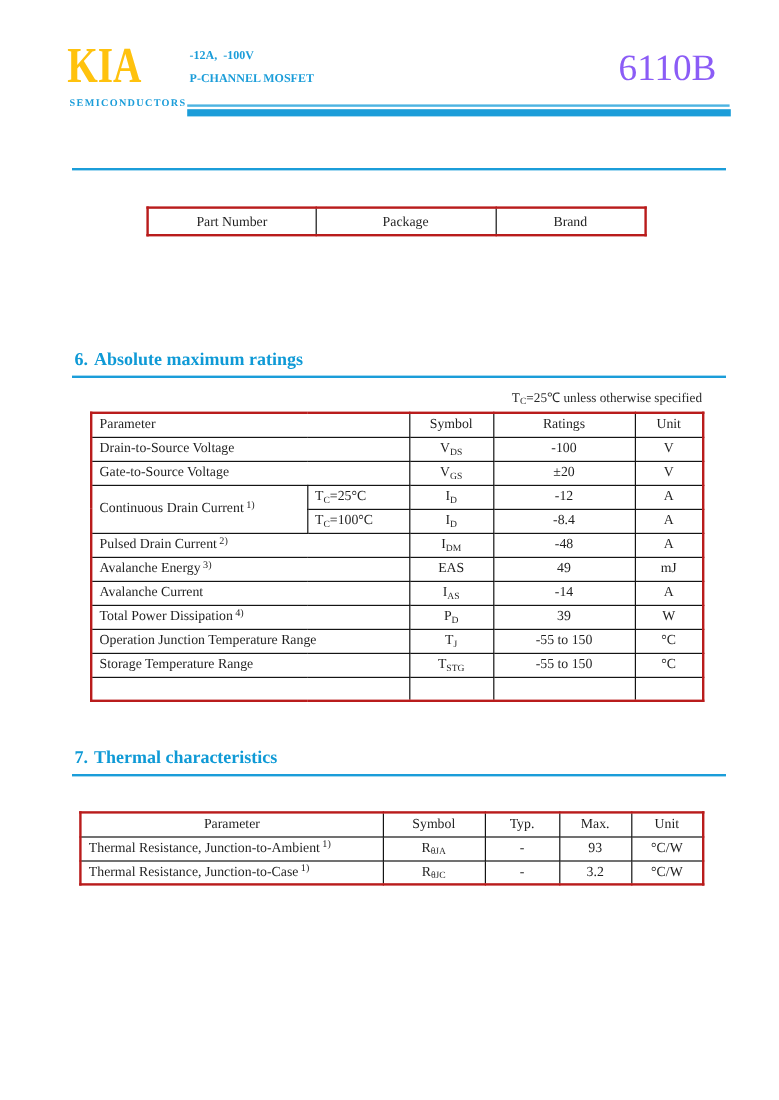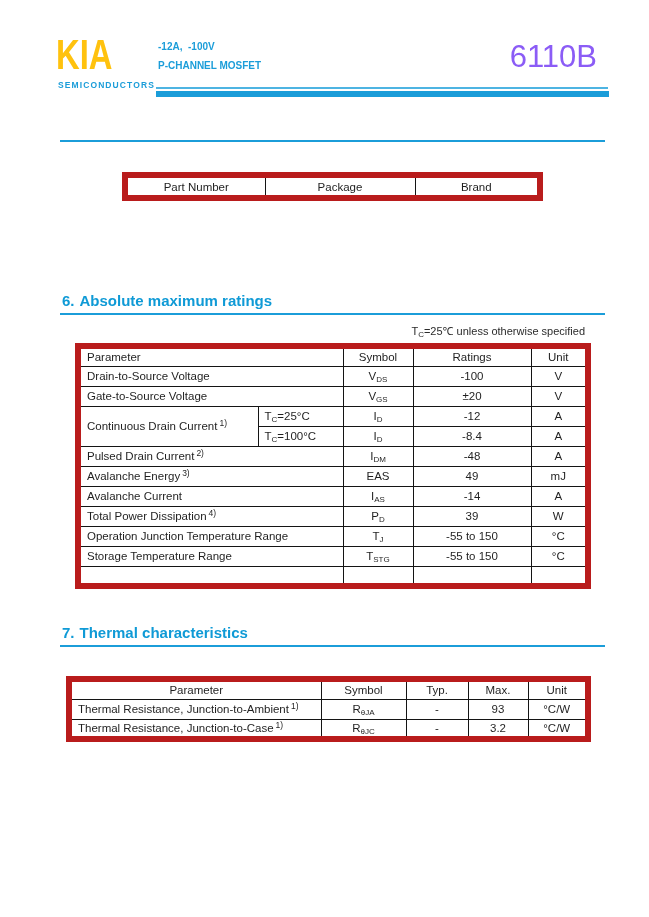--- a/index.html
+++ b/index.html
@@ -1,19 +1,19 @@
 <!DOCTYPE html>
 <html><head>
 <meta charset="utf-8">
 <style>
   * { margin:0; padding:0; box-sizing:border-box; }
   html,body { background:#ffffff; }
   .page {
     position:relative; width:649px; height:841px; background:#ffffff;
-    font-family:Liberation Sans, sans-serif; color:#262626;
+    font-family:Liberation Serif, serif; color:#262626;
     overflow:hidden;
   }
 
   
   .logo {
     position:absolute; left:56px; top:31px;
     font-size:42px; font-weight:bold; color:#ffc20e;
     transform:scaleX(0.78); transform-origin:left top; letter-spacing:0;
   }
   .logo-sub {
@@ -36,21 +36,21 @@
   .sec .sec-title { margin-left:5px; }
   .sec-rule { position:absolute; left:60px; width:545px; height:2px; background:#1b9dd9; }
   .sec5 { top:120px; } .sec5-rule { top:140px; }
   .sec6 { top:292px; } .sec6-rule { top:313px; }
   .sec7 { top:624px; } .sec7-rule { top:645px; }
 
   
   table { border-collapse:collapse; table-layout:fixed; font-size:11.5px; color:#1f1f1f; }
   td { border:1.5px solid #141414; height:20px; padding:0 6px; text-align:center; vertical-align:middle; }
   td.left { text-align:left; }
-  table { border:6px solid #b91c1c; }
+  table { border:2px solid #b91c1c; }
 
   .t-order { position:absolute; left:122px; top:172px; width:415px; }
   .t-order td { height:23px; }
 
   .t-abs { position:absolute; left:75px; top:343px; width:510px; }
   .t-th  { position:absolute; left:66px; top:676px; width:519px; }
   .t-th td { height:20px; }
 
   sub { font-size:8px;  vertical-align:-2px; line-height:0; }
   sup { font-size:8.5px; vertical-align:4px; line-height:0; }

